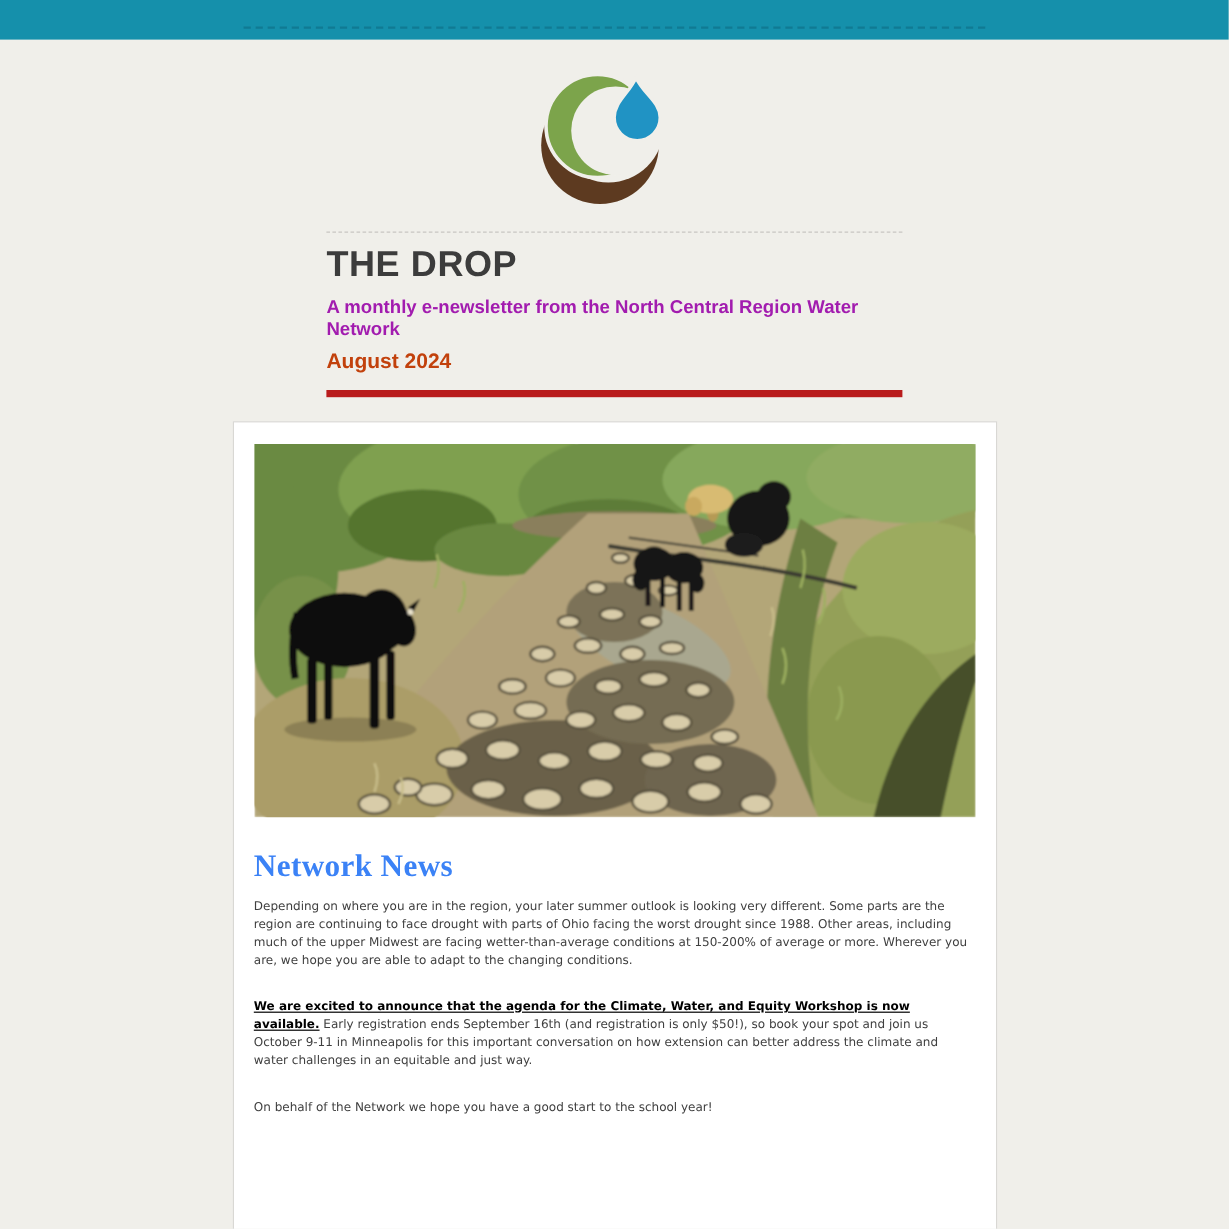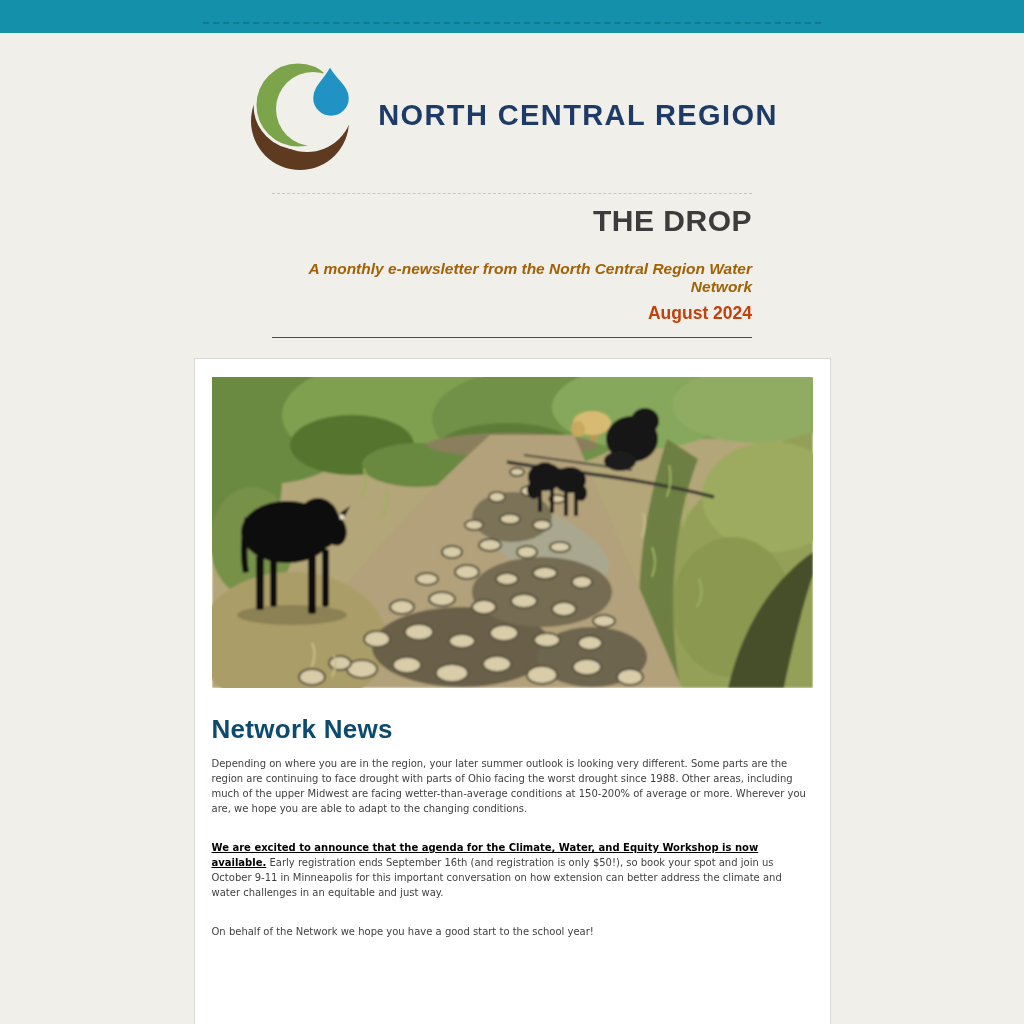--- a/index.html
+++ b/index.html
@@ -10,31 +10,31 @@
   }
   
   .topbar{height:33px;background:#1590ab;position:relative;}
   .topbar-dash{position:absolute;left:50%;transform:translateX(-50%);top:22px;width:618px;
     border-top:2px dashed rgba(8,84,104,0.35);}
   
   .logo-row{display:flex;justify-content:center;align-items:center;gap:26px;margin-top:26px;height:112px;}
   .logo-mark{width:106px;height:112px;cursor:pointer;}
   .logo-text{font-weight:bold;font-size:29px;letter-spacing:1.4px;color:#1e3a66;line-height:35px;white-space:nowrap;}
   
-  .masthead{width:480px;margin:22px auto 0;text-align:right;
-    border-top:1px dashed #c7c6c2;border-bottom:1px solid #b91c1c;padding:10px 0 13px;}
+  .masthead{width:480px;margin:22px auto 0;text-align:left;
+    border-top:1px dashed #c7c6c2;border-bottom:6px solid #b91c1c;padding:10px 0 13px;}
   .masthead-title{font-size:30px;font-weight:bold;color:#3c3c3c;letter-spacing:0.5px;}
-  .masthead-sub{margin-top:22px;font-size:15.5px;font-style:italic;font-weight:bold;color:#a16207;}
+  .masthead-sub{margin-top:10px;font-size:15.5px;font-weight:bold;color:#a21caf;}
   .masthead-date{margin-top:7px;font-size:17.5px;font-weight:bold;color:#c2410c;}
   
   .card{width:603px;margin:20px auto 0;background:#ffffff;border:1px solid #d9d8d4;
     padding:18px 16px 60px;min-height:700px;}
   .photo{display:block;margin:0 auto;width:601px;height:311px;}
-  .section-title{margin:26px 0 0 1px;font-family:Liberation Sans, sans-serif;font-weight:bold;
-    font-size:26px;color:#0c4a6e;letter-spacing:0.3px;}
+  .section-title{margin:26px 0 0 1px;font-family:Liberation Serif, serif;font-weight:bold;
+    font-size:26px;color:#3b82f6;letter-spacing:0.3px;}
   .card p{font-family:"DejaVu Sans",sans-serif;font-size:10px;line-height:1.5;color:#3f3f3f;
     margin:24px 1px 0;}
   .card p.first{margin-top:11px;}
   .announce-link{color:#000000;font-weight:bold;text-decoration:underline;cursor:pointer;}
 </style>
 </head>
 <body>
 
 <div class="topbar">
   <div class="topbar-dash"></div>
@@ -53,21 +53,20 @@
       </mask>
     </defs>
 
     <circle cx="54" cy="62" r="49" fill="#5d3a20" mask="url(#mBrown)"></circle>
 
     <circle cx="52" cy="46" r="43" fill="#7ca44b" stroke="#f0efea" stroke-width="3" mask="url(#mGreen)"></circle>
 
     <path d="M 84 6 C 78 19 66 26 66 39 A 19 19 0 0 0 104 39 C 104 26 90 19 84 6 Z" fill="#2093c4" stroke="#f0efea" stroke-width="2.5"></path>
   </svg>
   <div class="logo-text">
-    <div>NORTH CENTRAL REGION</div>
   </div>
 </div>
 
 <div class="masthead">
   <div class="masthead-title">THE DROP</div>
   <div class="masthead-sub">A monthly e-newsletter from the North Central Region Water Network</div>
   <div class="masthead-date">August 2024</div>
 </div>
 
 <div class="card">

